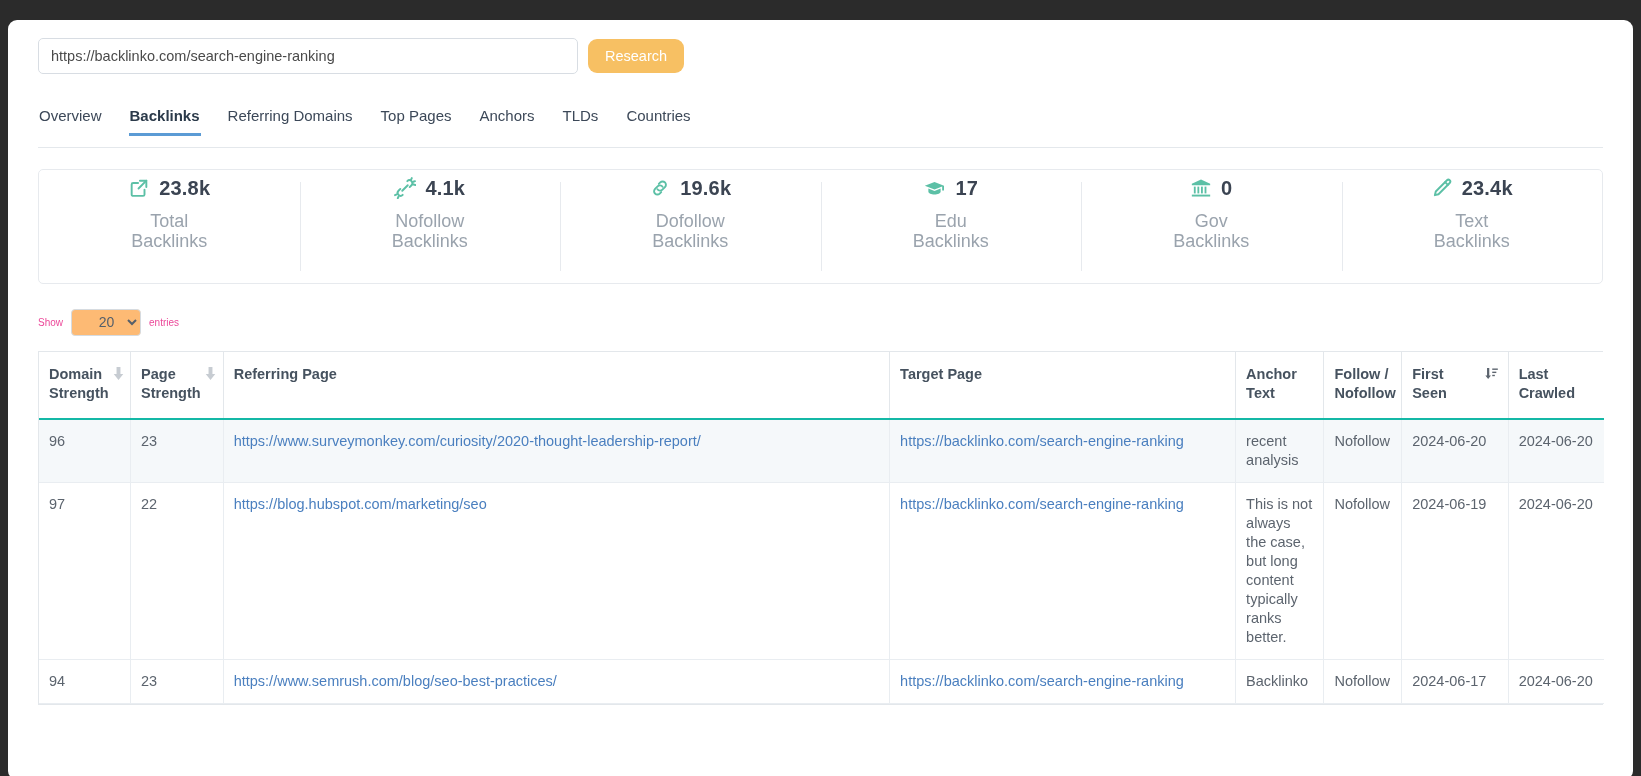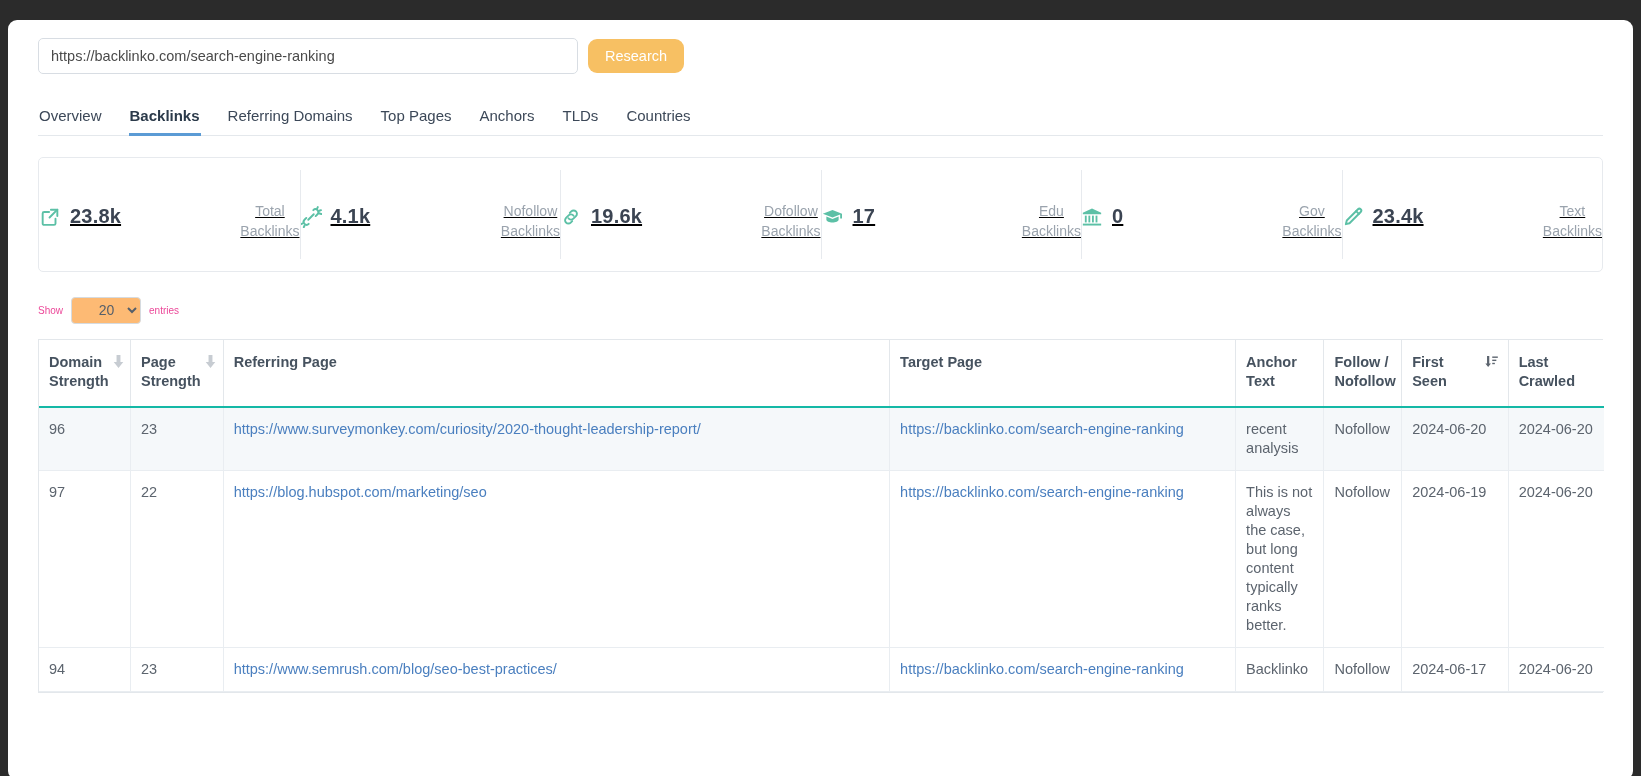--- a/index.html
+++ b/index.html
@@ -50,21 +50,21 @@
     cursor: pointer;
   }
 
   
   .tabs {
     display: flex;
     align-items: center;
     gap: 26px;
     margin-top: 29px;
     border-bottom: 1px solid #e4e8ec;
-    padding-bottom: 0;
+    padding-bottom: 12px;
   }
   .tab {
     font-size: 15px;
     color: #3c4858;
     padding: 4px 1px 9px 1px;
     cursor: pointer;
     border-bottom: 3px solid transparent;
     margin-bottom: -1px;
     white-space: nowrap;
   }
@@ -75,41 +75,40 @@
     margin-top: 21px;
     border: 1px solid #e7eaee;
     border-radius: 5px;
     display: flex;
     height: 115px;
     background: #fff;
   }
   .stat {
     flex: 1 1 0;
     display: flex;
-    flex-direction: row;
+    flex-direction: column;
     align-items: center;
-    justify-content: space-between;
+    justify-content: flex-start;
     position: relative;
     padding-top: 4px;
-    text-decoration: underline;
   }
   .stat + .stat::before {
     content: "";
     position: absolute;
     left: 0; top: 12px; bottom: 12px;
     width: 1px;
     background: #e7eaee;
   }
   .stat-top { display: flex; align-items: center; gap: 9px; height: 28px; }
   .stat-icon { display: flex; align-items: center; color: #5cc0a6; }
   .stat-val { font-size: 20px; font-weight: bold; color: #3b4452; letter-spacing: .2px; }
   .stat-label {
     margin-top: 9px;
     text-align: center;
-    font-size: 14px;
+    font-size: 18px;
     color: #9aa3ad;
     line-height: 20px;
   }
 
   
   .controls {
     margin-top: 21px;
     display: flex;
     align-items: center;
     justify-content: space-between;

